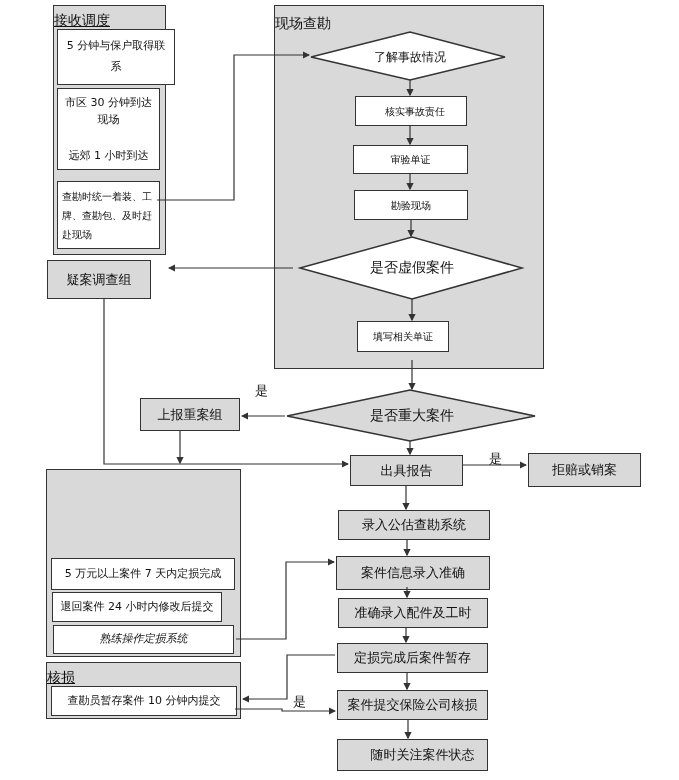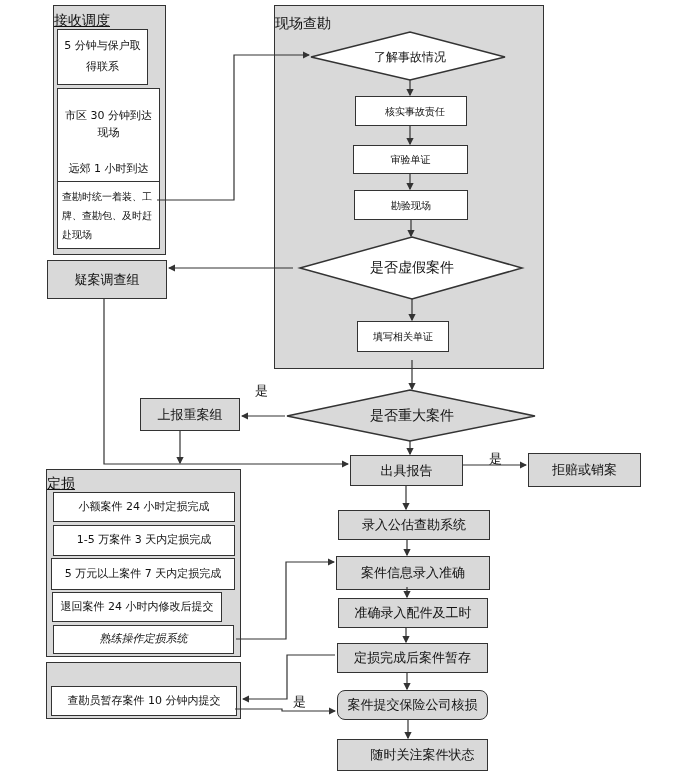--- a/index.html
+++ b/index.html
@@ -14,58 +14,56 @@
           justify-content: center; text-align: center; font-size: 13px; }
   .label { font-size: 13px; }
   svg.wires { position: absolute; left: 0; top: 0; pointer-events: none; }
   .diamond-text { position: absolute; text-align: center; display: flex; align-items: center; justify-content: center; }
 </style>
 </head>
 <body>
 
 <div class="abs panel" style="left:53px;top:5px;width:113px;height:250px;">
   <div class="panel-title" style="top:6px;font-size:14px;text-decoration:underline;">接收调度</div>
-  <div class="abs wbox" style="left:3px;top:23px;width:91px;height:56px;white-space:pre-line;">5 分钟与保户取得联系</div>
-  <div class="abs wbox" style="left:3px;top:82px;width:103px;height:108px;white-space:pre-line;line-height:1.6;">市区 30 分钟到达现场
+  <div class="abs wbox" style="left:3px;top:23px;width:118px;height:56px;white-space:pre-line;">5 分钟与保户取得联系</div>
+  <div class="abs wbox" style="left:3px;top:82px;width:103px;height:82px;white-space:pre-line;line-height:1.6;">市区 30 分钟到达现场
 
 远郊 1 小时到达</div>
   <div class="abs wbox" style="left:3px;top:175px;width:103px;height:68px;font-size:10px;text-align:left;justify-content:flex-start;">查勘时统一着装、工牌、查勘包、及时赶赴现场</div>
 </div>
 
 <div class="abs panel" style="left:274px;top:5px;width:270px;height:364px;">
   <div class="panel-title" style="top:9px;font-size:14px;">现场查勘</div>
 </div>
 
 <div class="abs wbox" style="left:355px;top:96px;width:112px;height:30px;font-size:10px;padding-left:12px;">核实事故责任</div>
 <div class="abs wbox" style="left:353px;top:145px;width:115px;height:29px;font-size:10px;">审验单证</div>
 <div class="abs wbox" style="left:354px;top:190px;width:114px;height:30px;font-size:10px;">勘验现场</div>
 <div class="abs wbox" style="left:357px;top:321px;width:92px;height:31px;font-size:10px;">填写相关单证</div>
 
-<div class="abs gbox" style="left:47px;top:260px;width:120px;height:39px;">疑案调查组</div>
+<div class="abs gbox" style="left:47px;top:260px;width:104px;height:39px;">疑案调查组</div>
 <div class="abs gbox" style="left:140px;top:398px;width:100px;height:33px;">上报重案组</div>
 <div class="abs gbox" style="left:350px;top:455px;width:113px;height:31px;">出具报告</div>
 <div class="abs gbox" style="left:528px;top:453px;width:113px;height:34px;">拒赔或销案</div>
 
 <div class="abs gbox" style="left:338px;top:510px;width:152px;height:30px;">录入公估查勘系统</div>
 <div class="abs gbox" style="left:336px;top:556px;width:154px;height:34px;">案件信息录入准确</div>
 <div class="abs gbox" style="left:338px;top:598px;width:150px;height:30px;">准确录入配件及工时</div>
 <div class="abs gbox" style="left:337px;top:643px;width:151px;height:30px;">定损完成后案件暂存</div>
-<div class="abs gbox" style="left:337px;top:690px;width:151px;height:30px;border-radius:8px;">案件提交保险公司核损</div>
+<div class="abs gbox" style="left:337px;top:690px;width:151px;height:30px;">案件提交保险公司核损</div>
 <div class="abs gbox" style="left:337px;top:739px;width:151px;height:32px;padding-left:20px;">随时关注案件状态</div>
 
 <div class="abs panel" style="left:46px;top:469px;width:195px;height:188px;">
-  <div class="panel-title" style="top:5px;font-size:14px;text-decoration:underline;">定损</div>
-  <div class="abs wbox" style="left:6px;top:22px;width:182px;height:30px;">小额案件 24 小时定损完成</div>
-  <div class="abs wbox" style="left:6px;top:55px;width:182px;height:31px;">1-5 万案件 3 天内定损完成</div>
   <div class="abs wbox" style="left:4px;top:88px;width:184px;height:32px;">5 万元以上案件 7 天内定损完成</div>
   <div class="abs wbox" style="left:5px;top:122px;width:170px;height:30px;">退回案件 24 小时内修改后提交</div>
   <div class="abs wbox" style="left:6px;top:155px;width:181px;height:29px;font-style:italic;">熟练操作定损系统</div>
 </div>
 
 <div class="abs panel" style="left:46px;top:662px;width:195px;height:57px;">
+  <div class="panel-title" style="top:6px;font-size:14px;text-decoration:underline;">核损</div>
   <div class="abs wbox" style="left:4px;top:23px;width:186px;height:30px;">查勘员暂存案件 10 分钟内提交</div>
 </div>
 
 <svg class="wires" width="679" height="780">
   <defs>
     <marker id="ah" markerWidth="6" markerHeight="6" refX="5" refY="3" orient="auto">
       <path d="M0,0 L6,3 L0,6 Z" fill="#333"></path>
     </marker>
   </defs>
 

